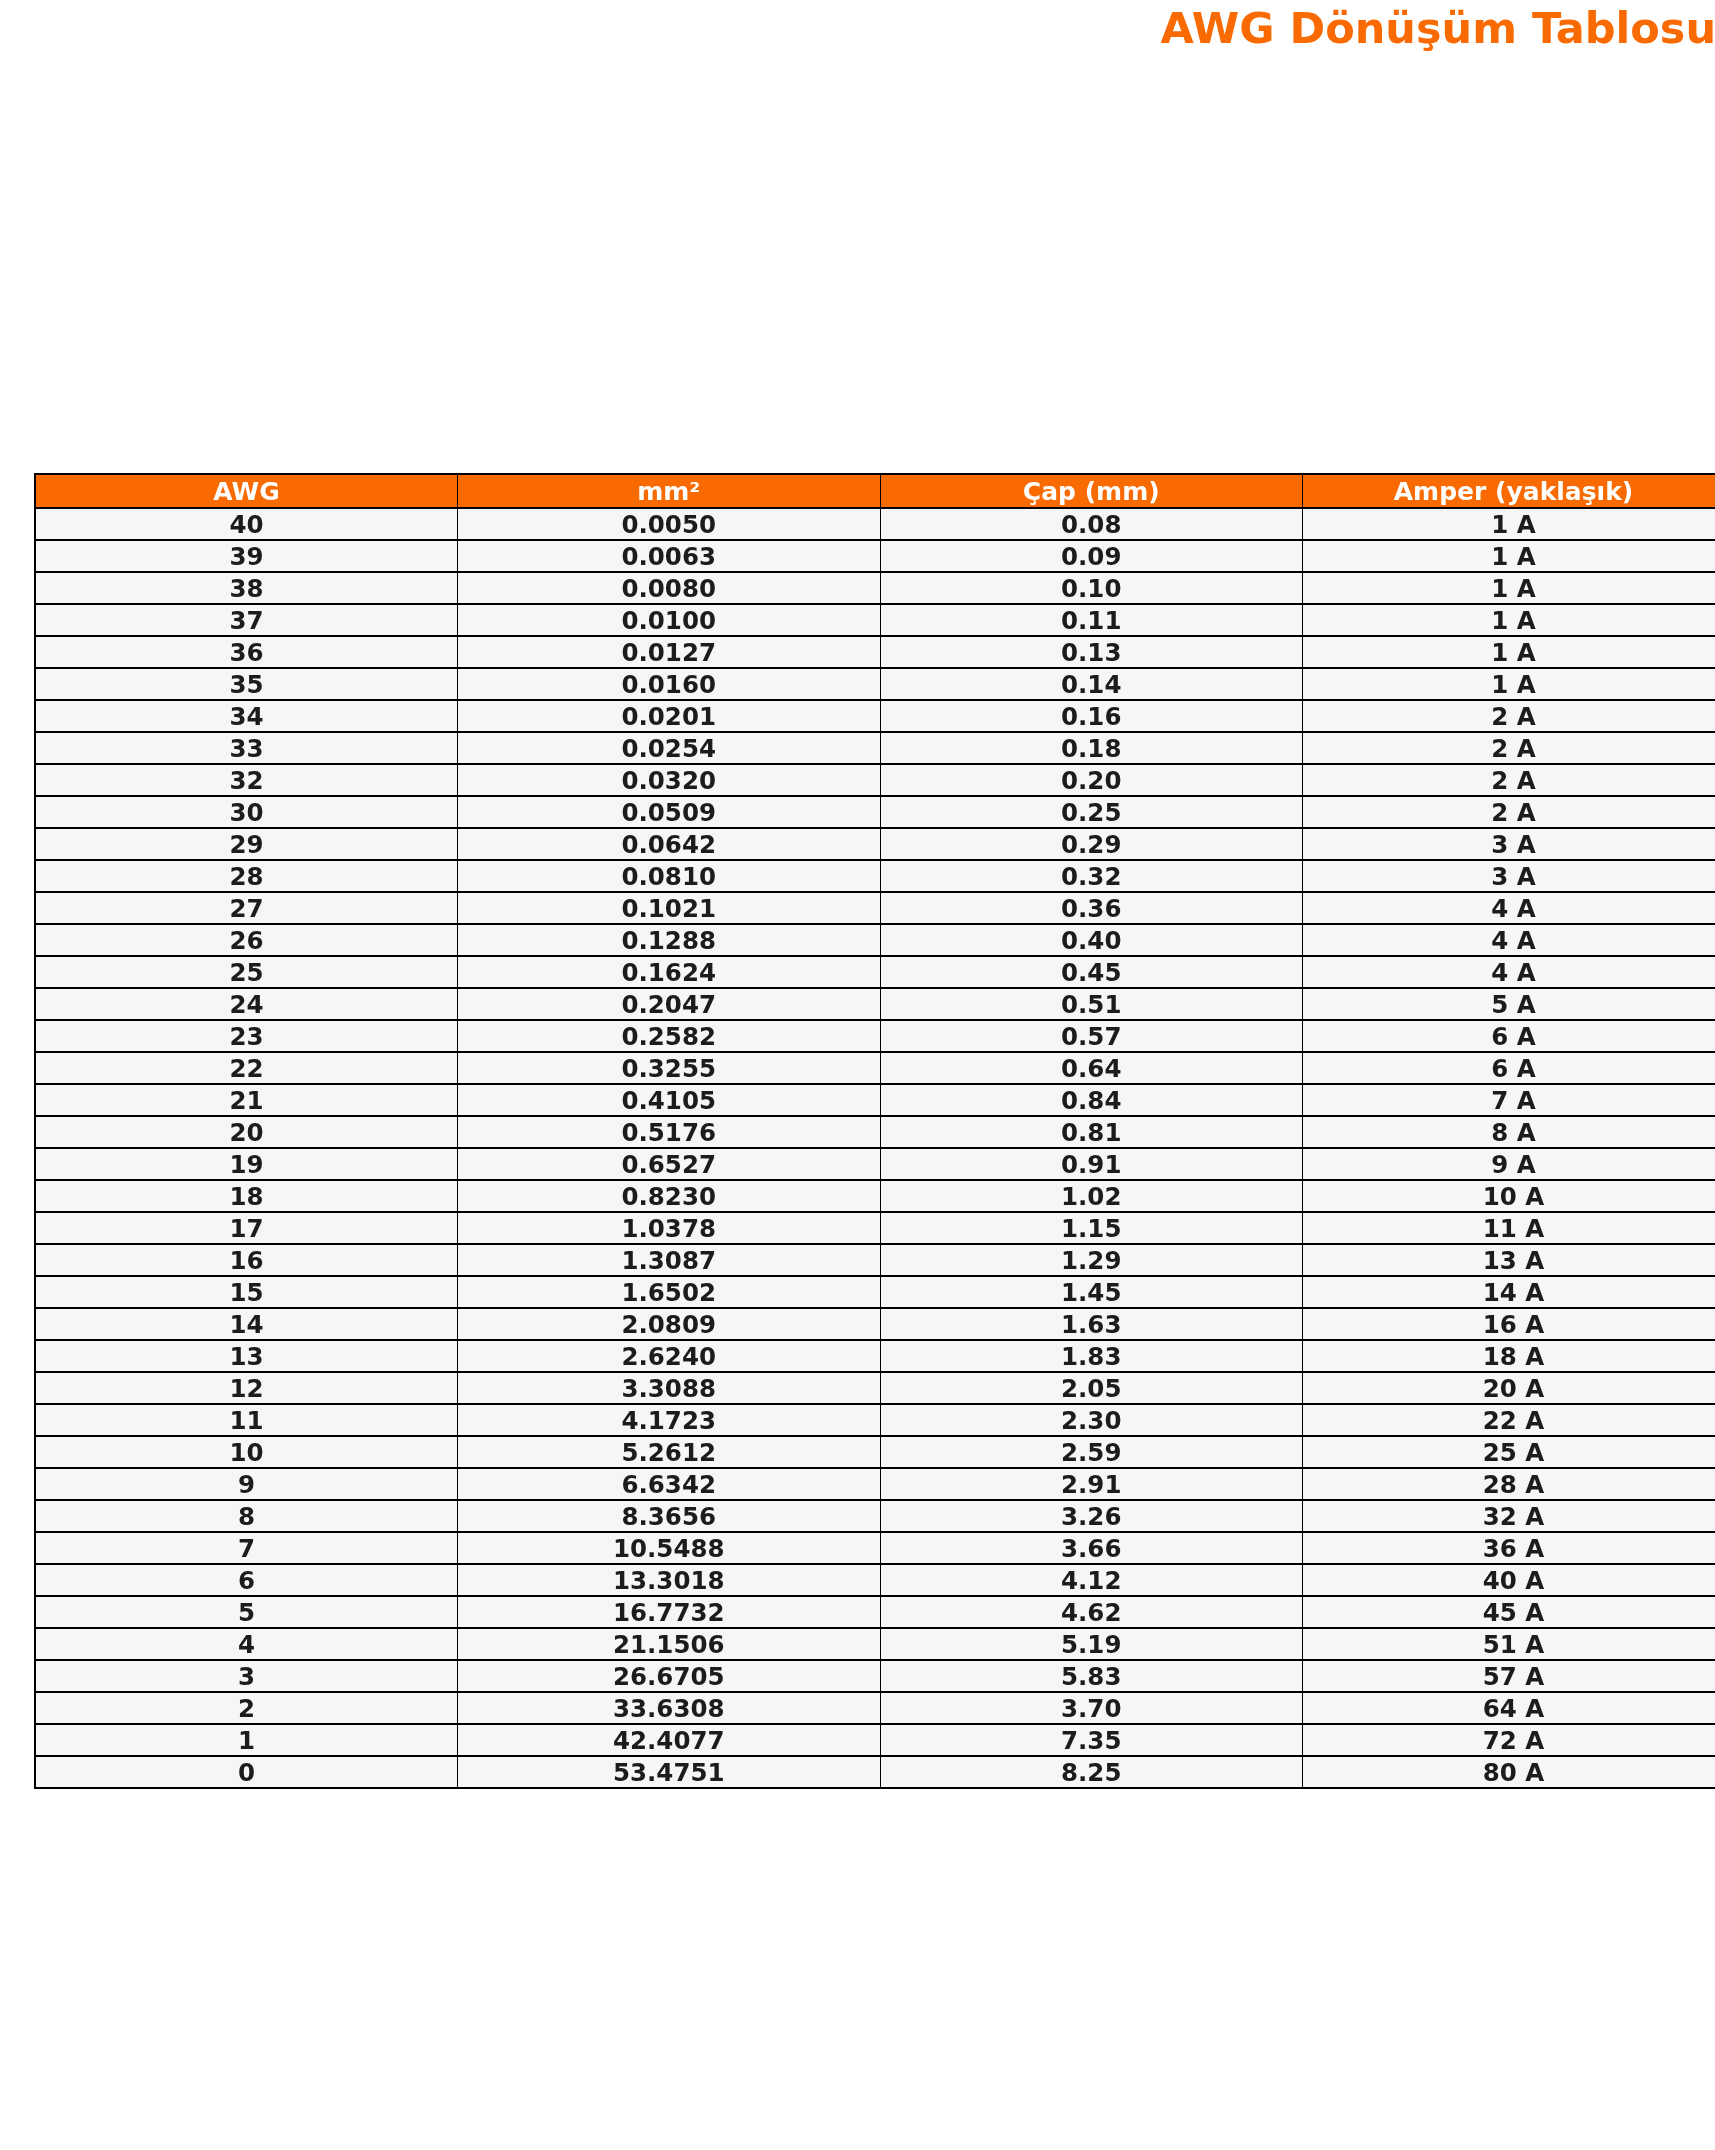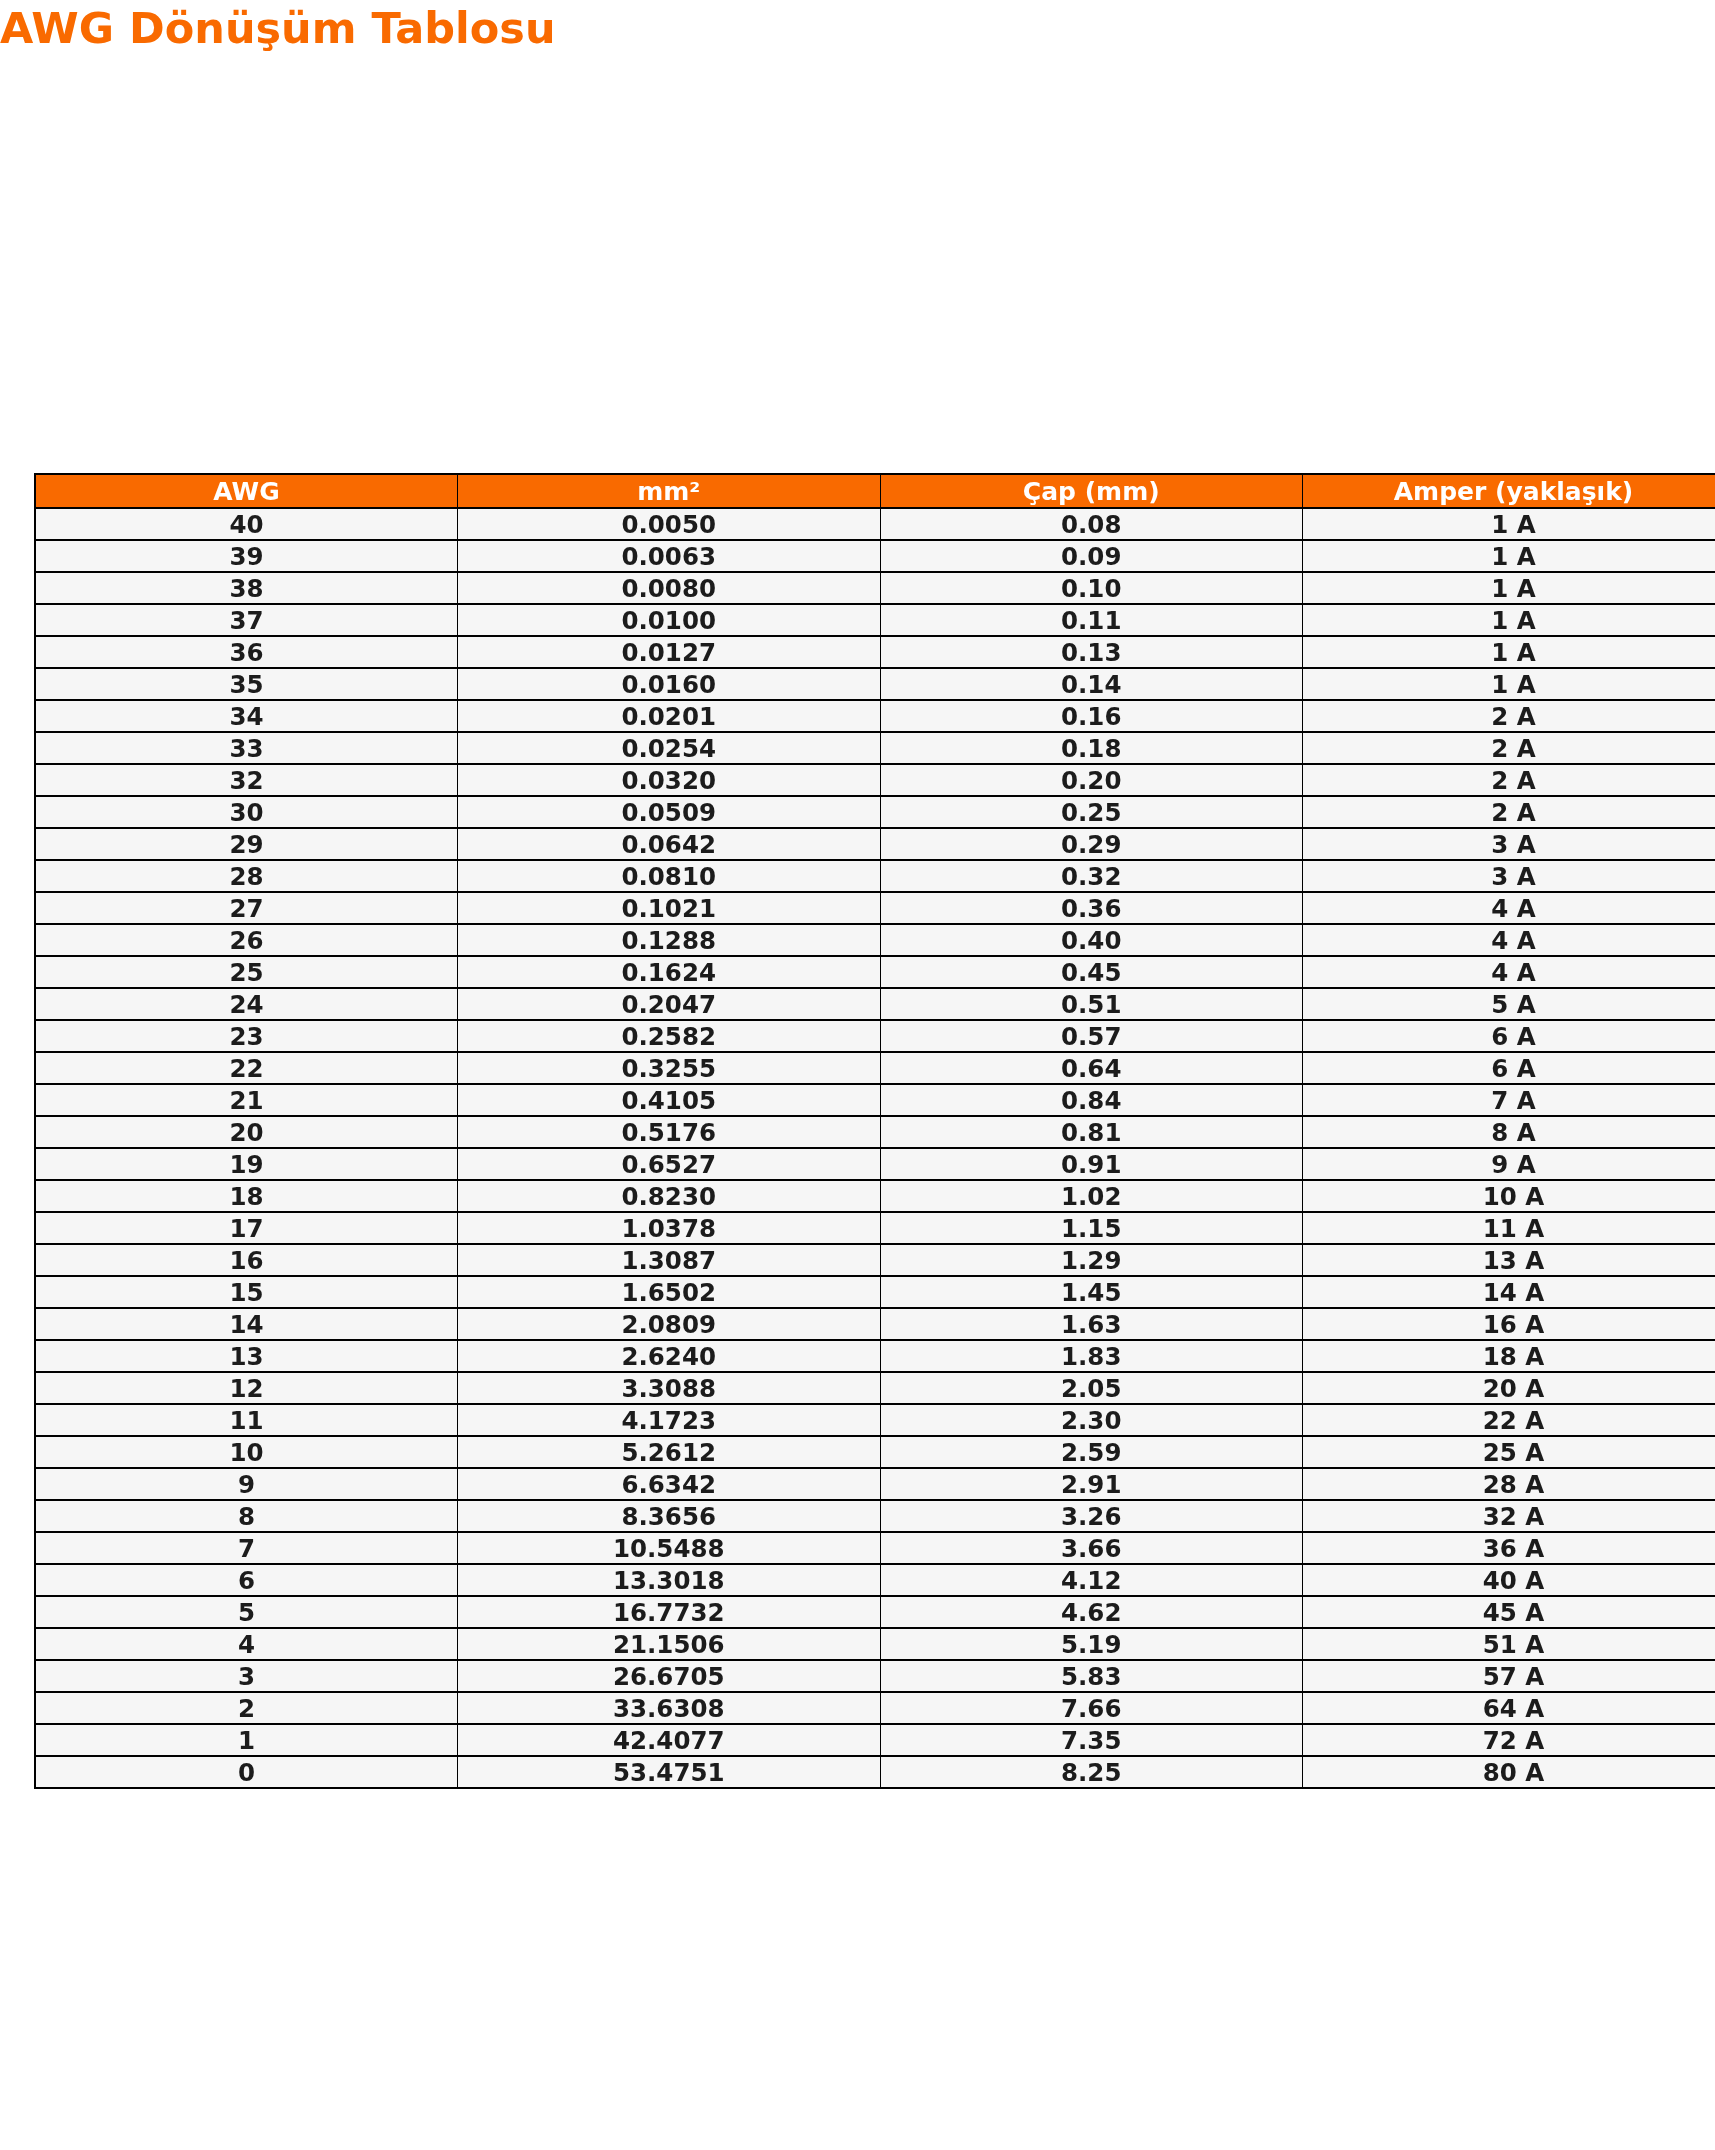--- a/index.html
+++ b/index.html
@@ -15,21 +15,21 @@
   html,body{margin:0;padding:0;}
   body{
     width:1716px;height:2364px;
     background:var(--page-bg);
     font-family:"DejaVu Sans","Liberation Sans",sans-serif;
     position:relative;
   }
   .page{position:absolute;inset:0;}
   .title{
     position:absolute;top:4.3px;left:0;width:100%;
-    margin:0;text-align:left;
+    margin:0;text-align:right;
     font-size:43px;font-weight:bold;line-height:1.15;
     color:var(--accent-orange);
   }
   .awg-table{
     position:absolute;top:473px;left:12px;
     width:1692px;
     border-collapse:collapse;table-layout:fixed;
     border:2.2px solid var(--border-black);
     margin-left:22px;
   }
@@ -289,21 +289,21 @@
         </tr>
         <tr>
           <td>3</td>
           <td>26.6705</td>
           <td>5.83</td>
           <td>57 A</td>
         </tr>
         <tr>
           <td>2</td>
           <td>33.6308</td>
-          <td>7.66</td>
+          <td>3.70</td>
           <td>64 A</td>
         </tr>
         <tr>
           <td>1</td>
           <td>42.4077</td>
           <td>7.35</td>
           <td>72 A</td>
         </tr>
         <tr>
           <td>0</td>

